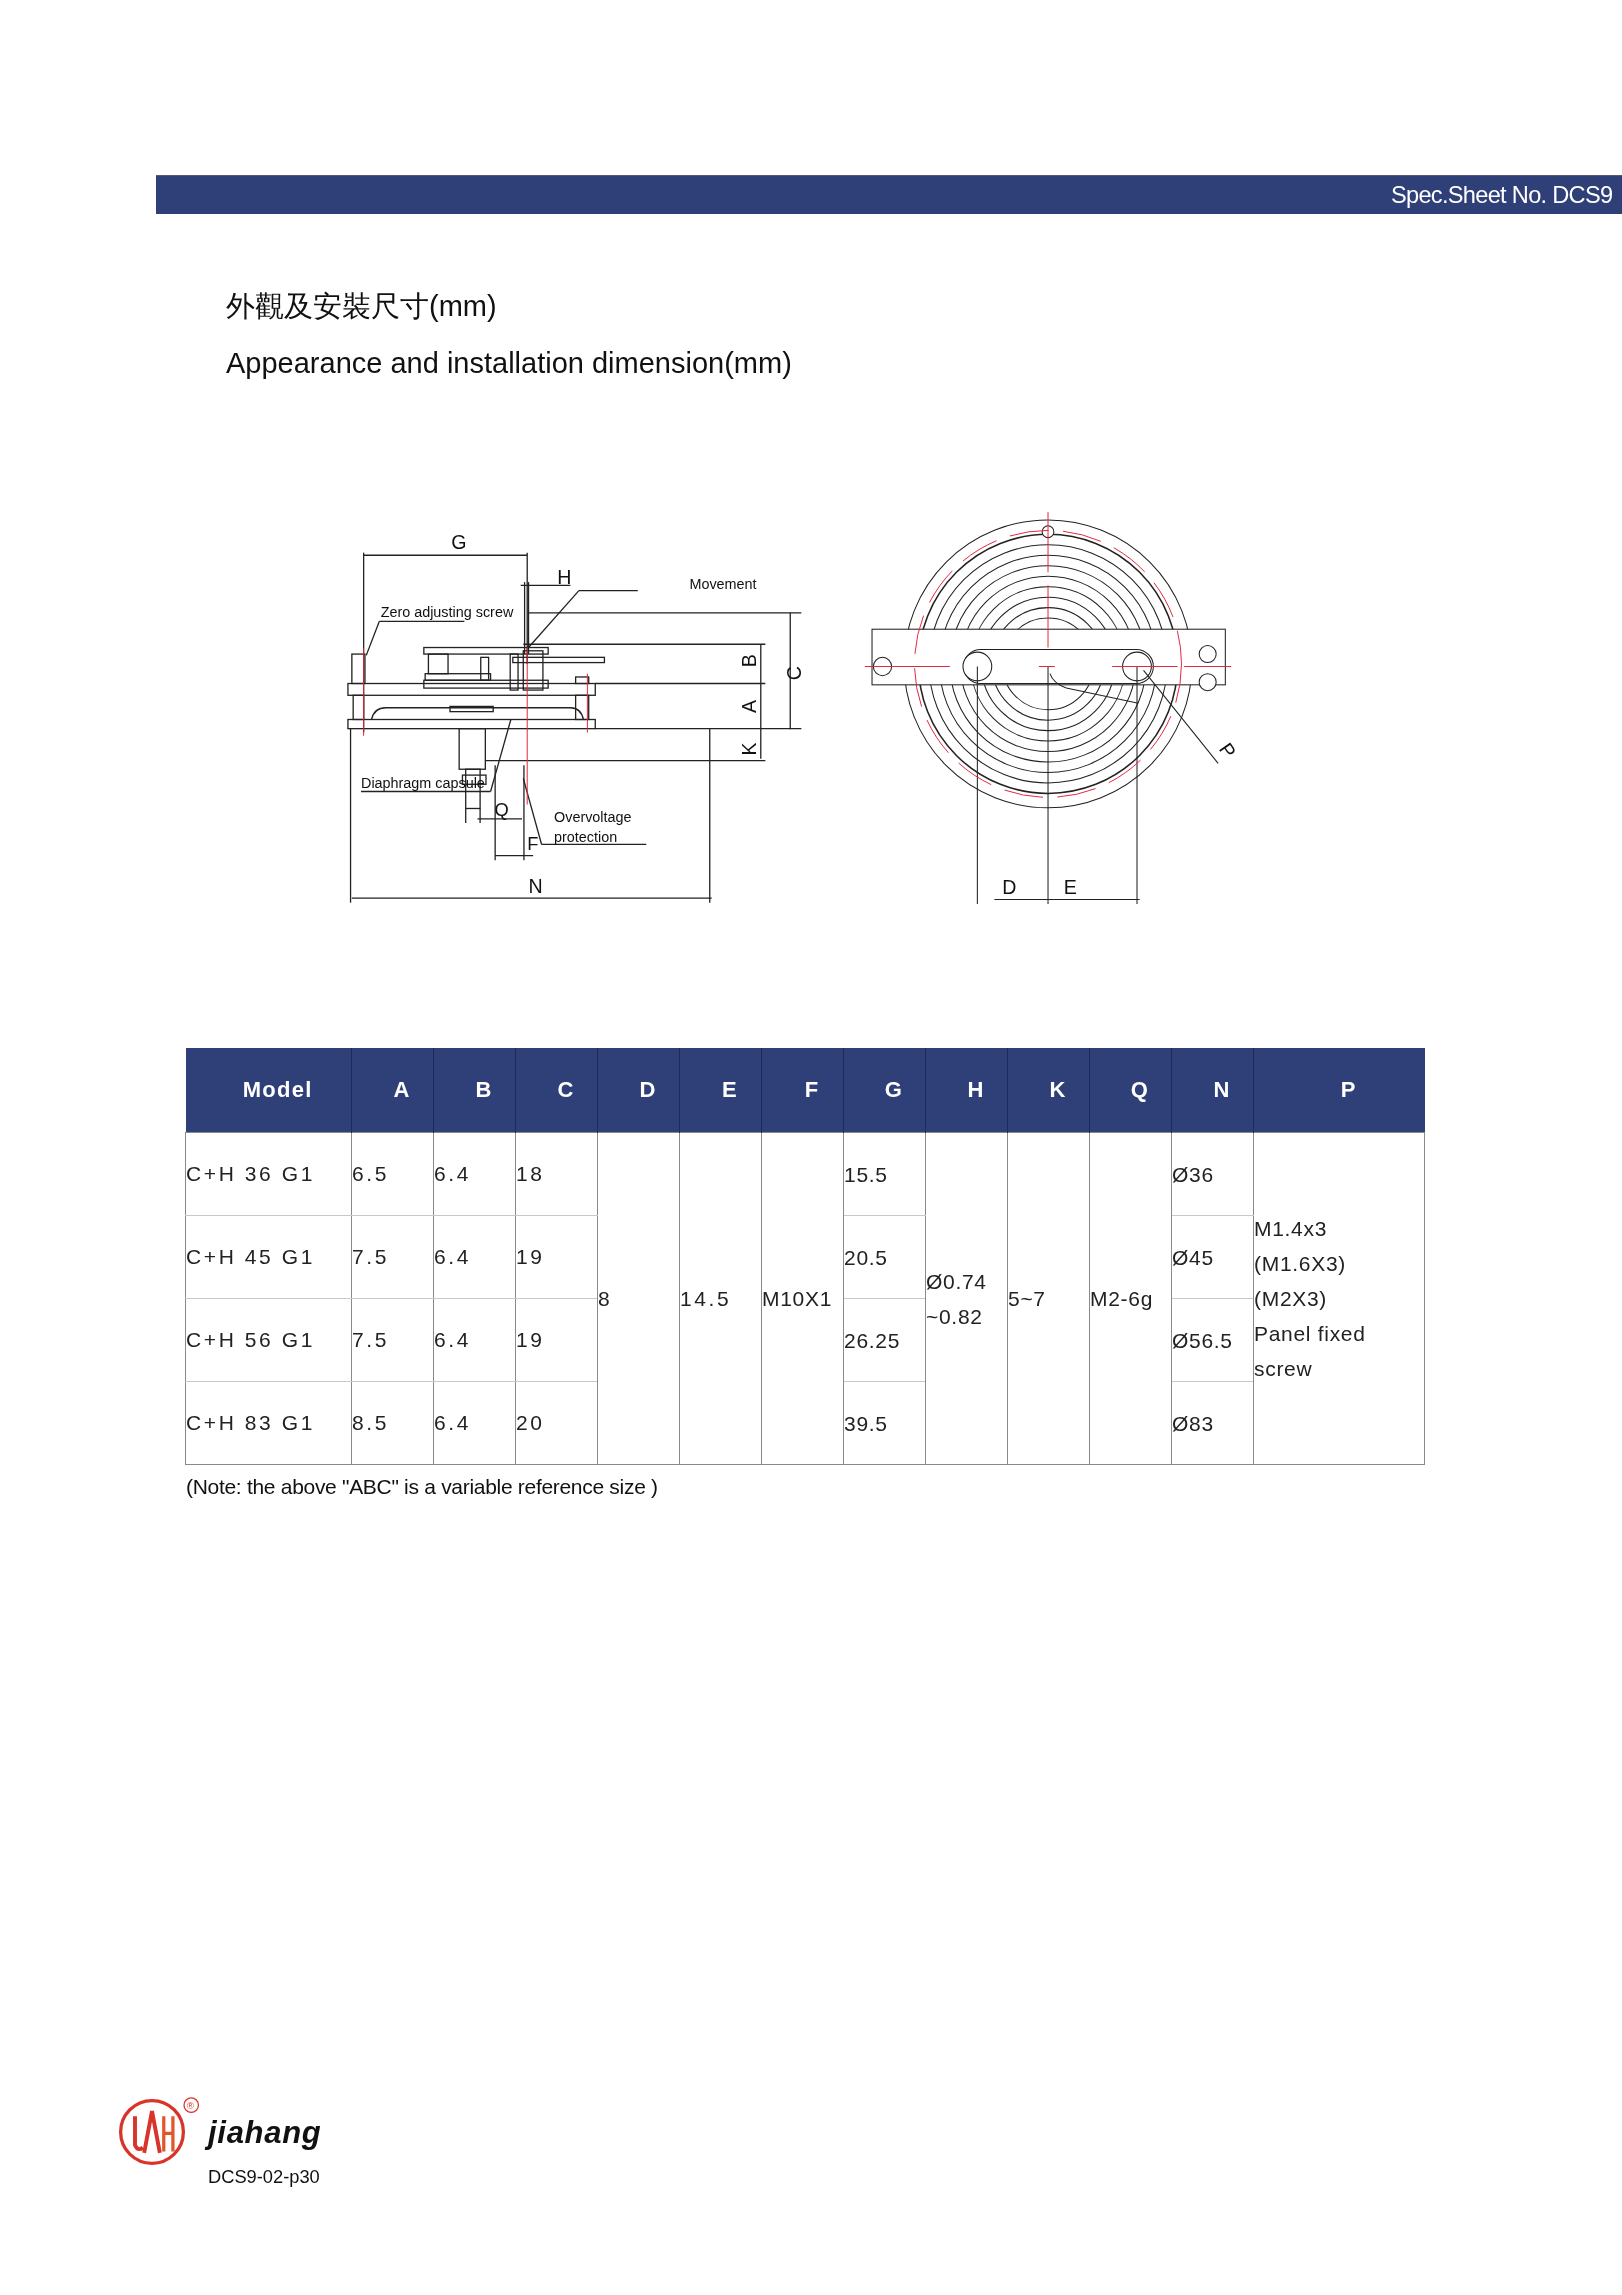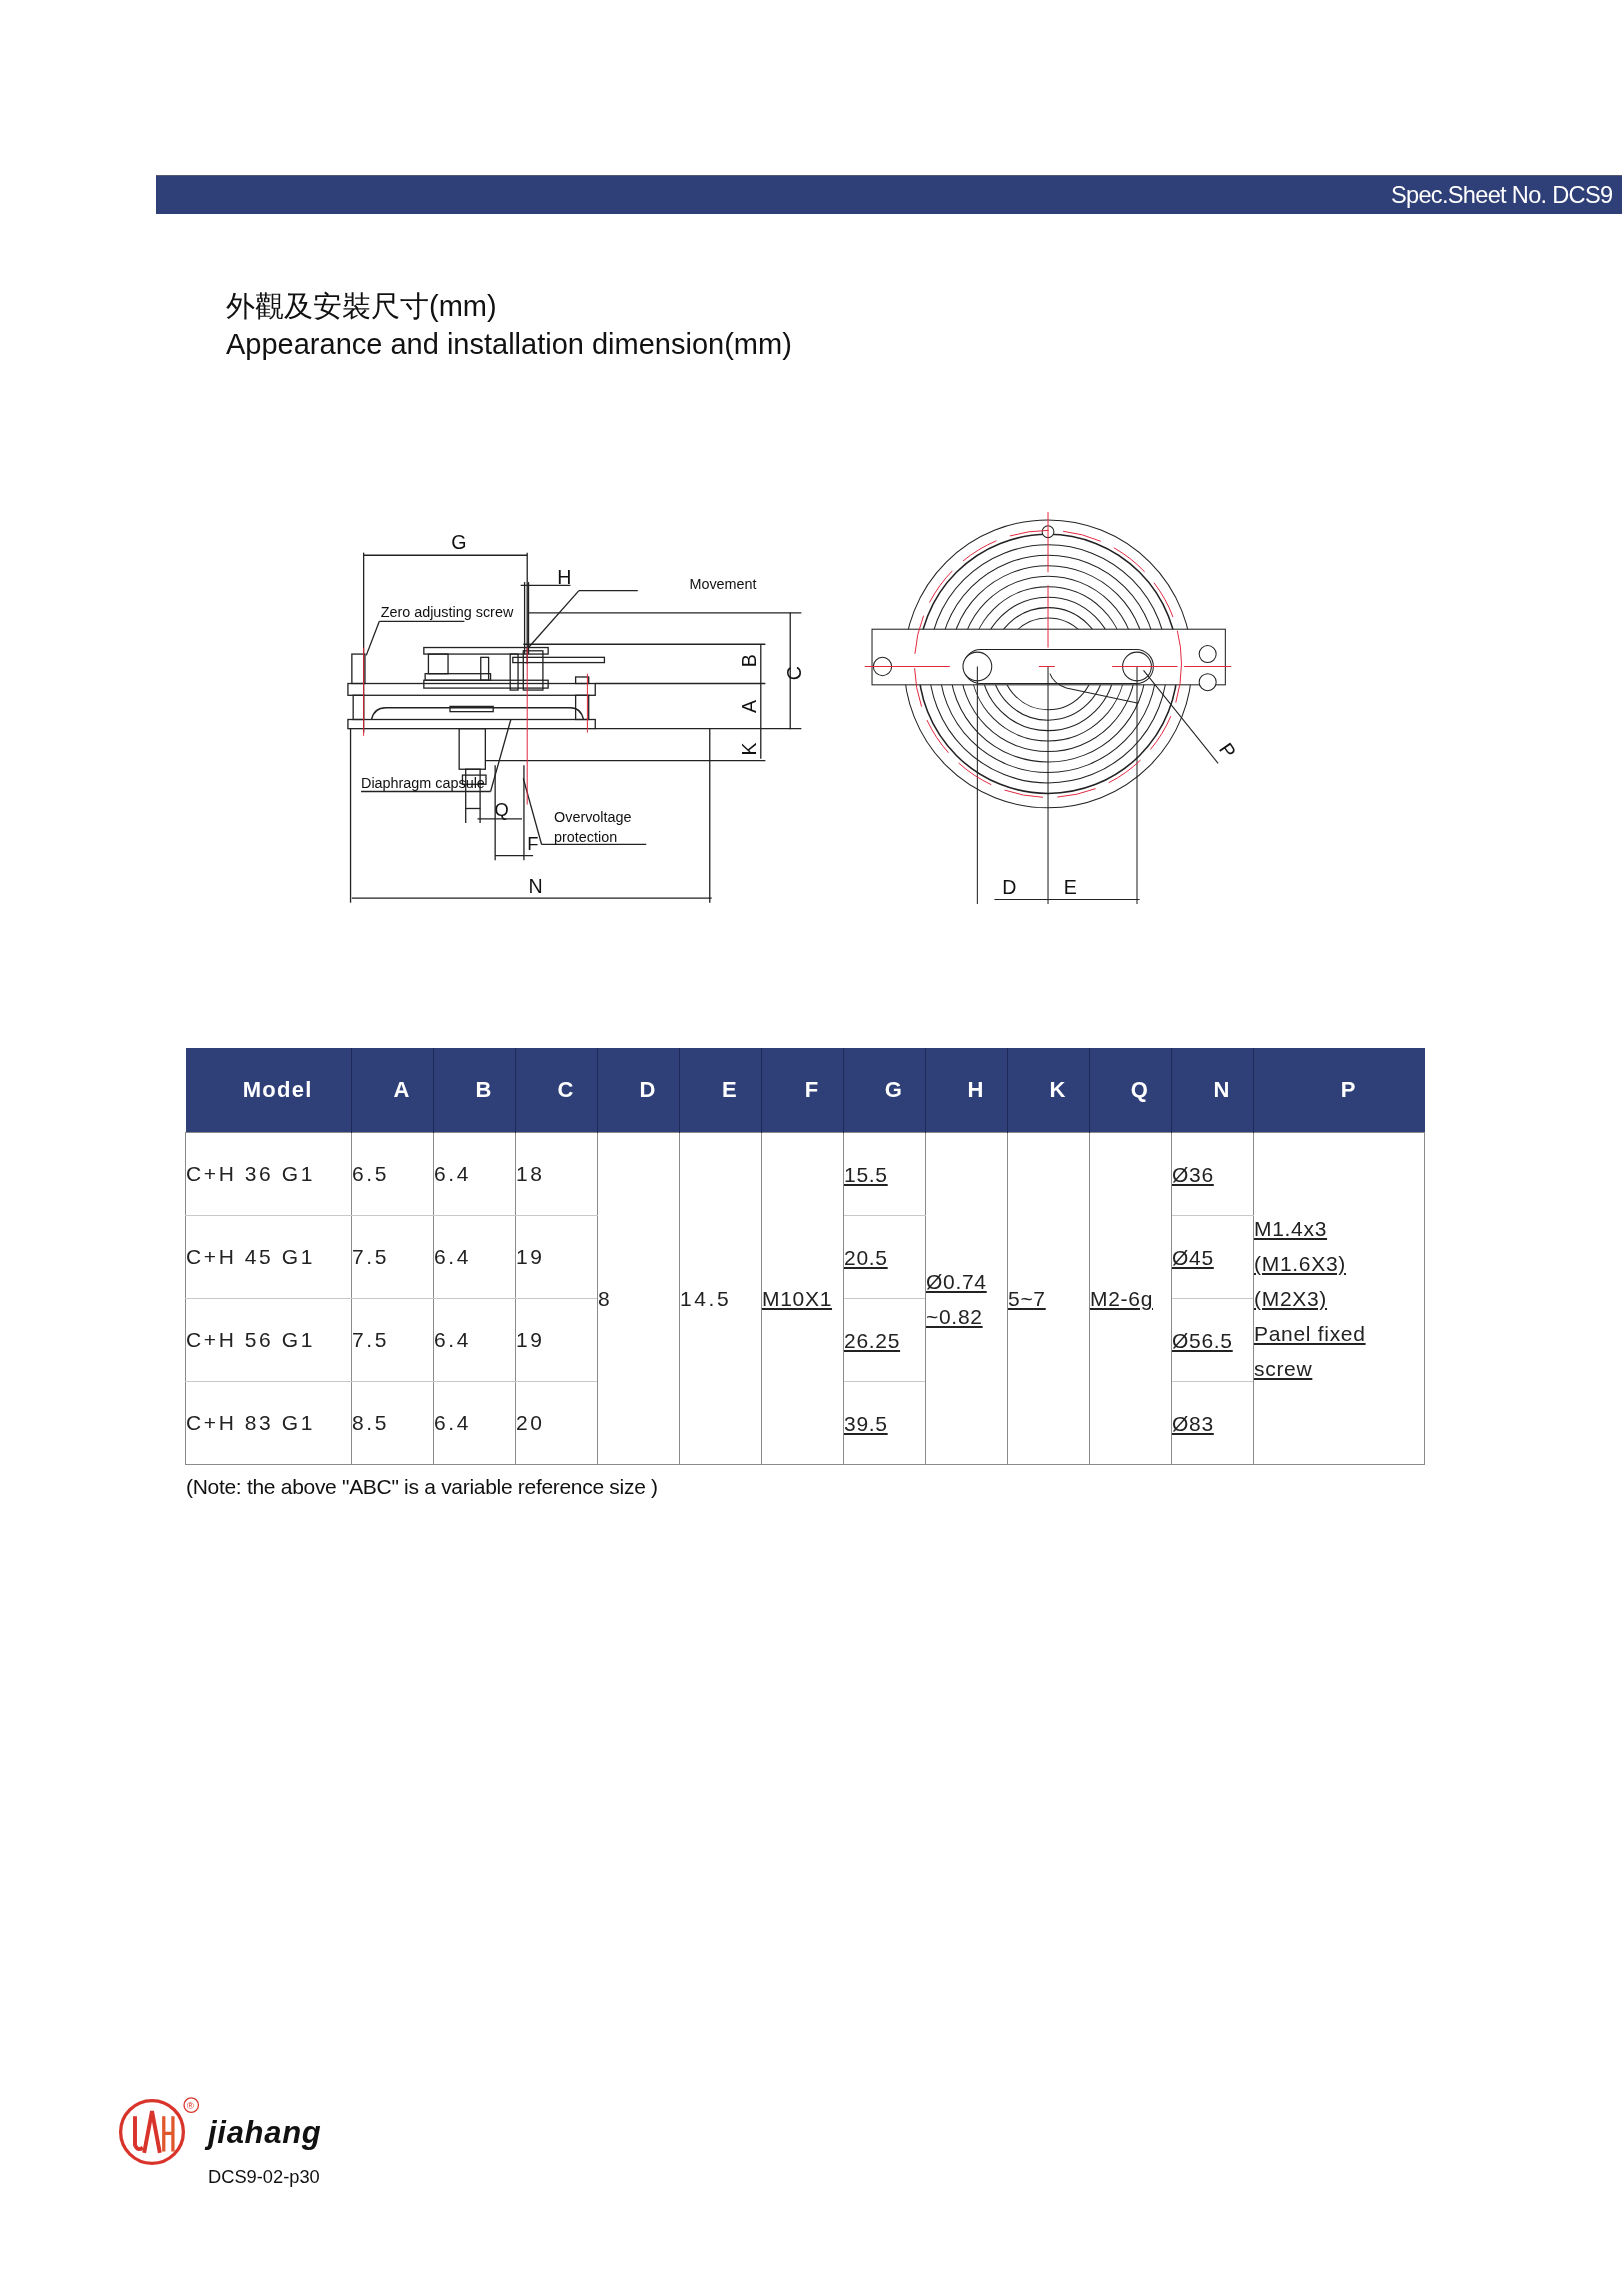--- a/index.html
+++ b/index.html
@@ -1,27 +1,27 @@
 <!DOCTYPE html>
 <html style="font-size:10.5px"><head>
 <meta charset="utf-8">
 <style>
   html, body { margin:0; padding:0; background:#ffffff; }
   body { width:1623px; height:2295px; position:relative; overflow:hidden; font-family:"Liberation Sans", sans-serif; color:#1a1a1a; }
   .header-band { position:absolute; left:156px; top:175px; width:1480px; height:38px; background:#2f3f78; border-top:1.3px solid #555a70; }
   .header-band .spec { position:absolute; right:23.6px; top:3.9px; color:#ffffff; font-size:23.6px; line-height:30px; letter-spacing:-0.7px; }
   .title-cn { position:absolute; left:226px; top:289px; font-size:29px; line-height:34px; color:#111; }
-  .title-en { position:absolute; left:226px; top:326px; font-size:29px; line-height:37px; color:#111; }
+  .title-en { position:absolute; left:226px; top:345px; font-size:29px; line-height:37px; color:#111; }
   .diagram { position:absolute; left:327px; top:510px; }
   .spec-table { position:absolute; left:185px; top:1048px; border-collapse:collapse; table-layout:fixed; }
   .spec-table th { background:#2f3f78; color:#ffffff; font-weight:bold; font-size:22px; height:82px; border-left:1.3px solid #1e2a58; letter-spacing:1.3px; text-align:center;padding-left:20px; }
   .spec-table th:first-child { border-left:none; }
   .spec-table td { height:82px; border:1.3px solid #8a8a8a; font-size:21px; color:#222; letter-spacing:2.6px; padding:0; }
   .spec-table td.row-sep { border-bottom:1.3px solid #c8c8c8; }
-  .spec-table td.tight { letter-spacing:0.7px; line-height:35px;text-decoration:underline; }
+  .spec-table td.tight { letter-spacing:0.7px; line-height:35px; }
   .note { position:absolute; left:186px; top:1475px; font-size:21px; color:#111; letter-spacing:-0.3px; }
   .logo { position:absolute; left:118px; top:2094px; }
   .brand { position:absolute; left:208px; top:2115px; font-family:Liberation Sans, sans-serif; font-style:italic; font-weight:bold; font-size:31px; color:#111; letter-spacing:0.7px; }
   .docno { position:absolute; left:208px; top:2166px; font-size:18.3px; color:#111; }
 </style>
 </head>
 <body>
 
 <div class="header-band">
   <span class="spec">Spec.Sheet No. DCS9</span>

